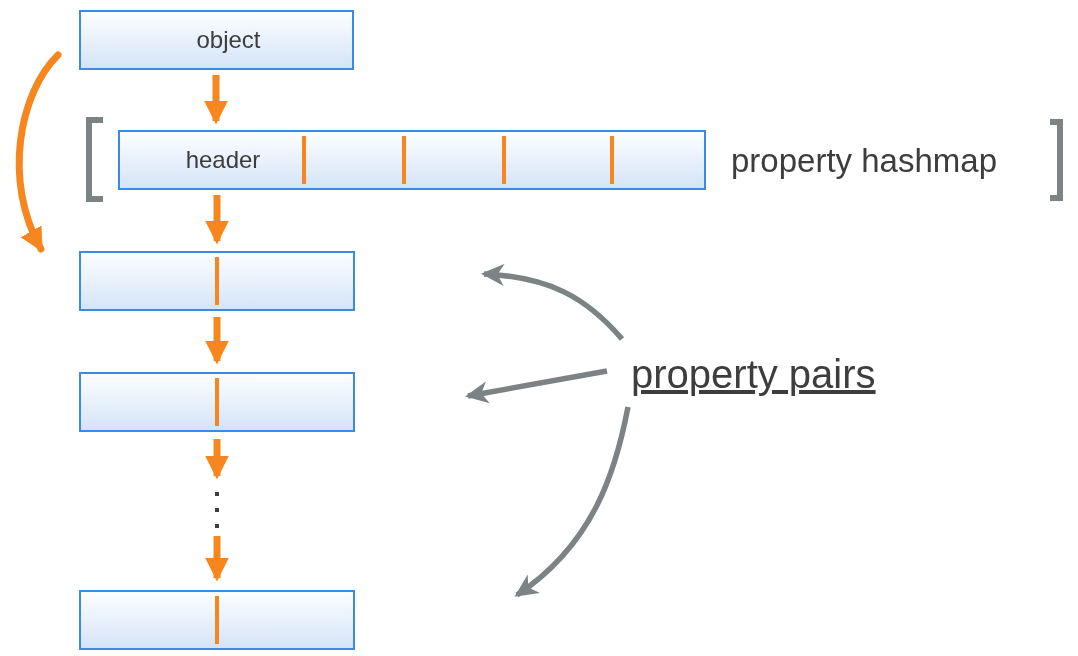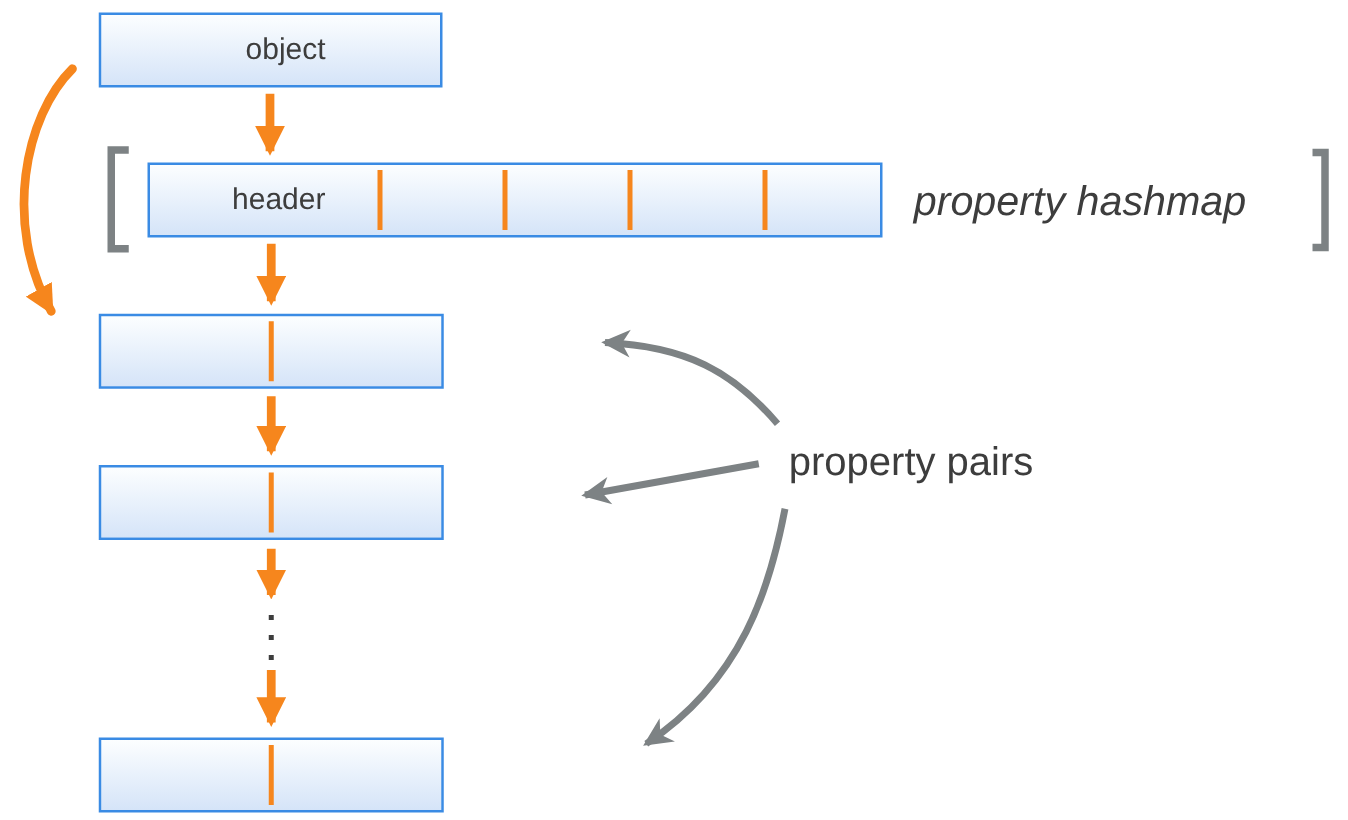--- a/index.html
+++ b/index.html
@@ -60,22 +60,22 @@
     position:absolute;left:215px;top:492px;
     display:flex;flex-direction:column;gap:12px;
   }
   .dots i{display:block;width:4px;height:4px;background:var(--text-dark);}
 
   .big-label{
     position:absolute;
     color:var(--text-dark);
     white-space:nowrap;line-height:1.2;
   }
-  .hashmap-label{left:731px;top:141px;font-size:33px;font-style:italic;}
-  .pairs-label{left:631px;top:350px;font-size:32px;}
+  .hashmap-label{left:731px;top:141px;font-size:33px;}
+  .pairs-label{left:631px;top:350px;font-size:40px;text-decoration:underline;}
 </style>
 </head>
 <body>
 
 <div class="canvas">
 
   <svg class="arrows-layer" viewBox="0 0 1078 656">
     <defs>
       <marker id="mo" viewBox="0 0 10 10" refX="8.5" refY="5" markerWidth="3.4" markerHeight="3.4" orient="auto">
         <path d="M0,0 L10,5 L0,10 Z" class="mo-fill"></path>

